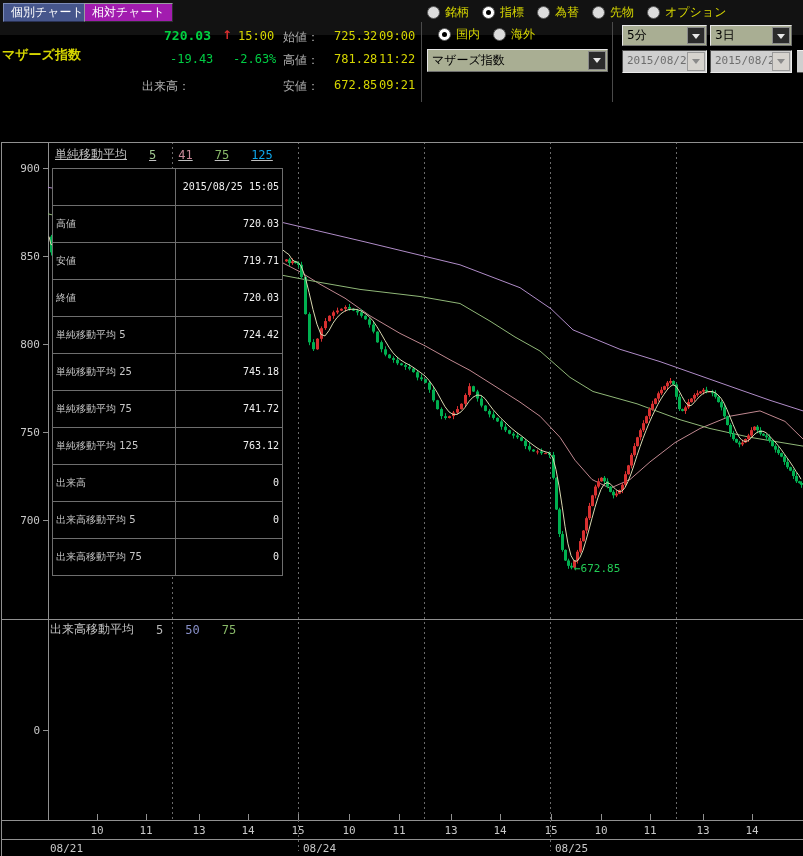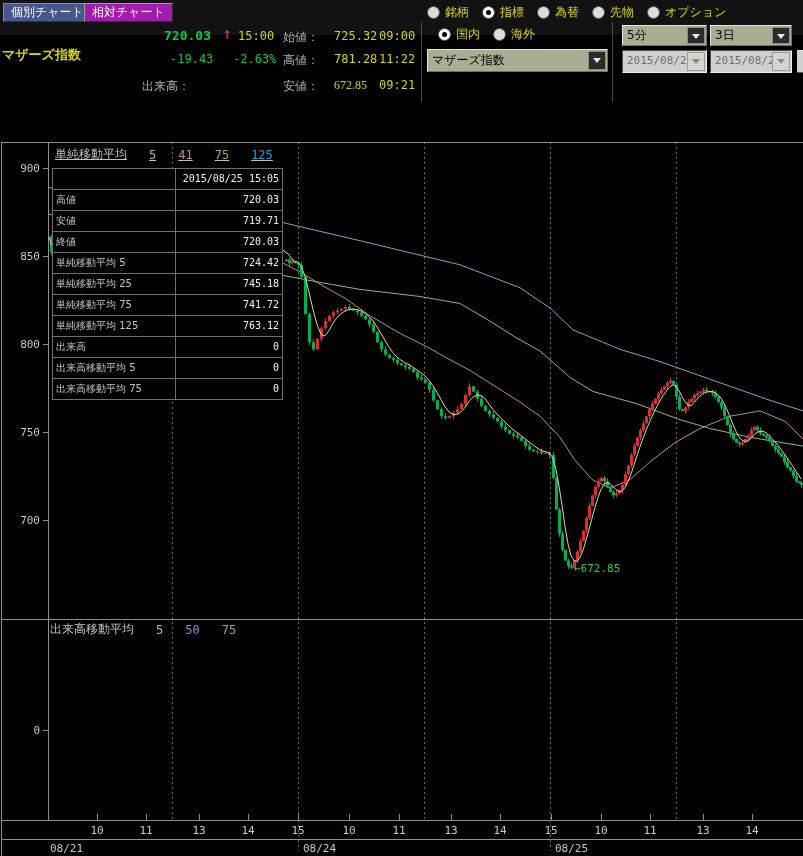--- a/index.html
+++ b/index.html
@@ -27,21 +27,21 @@
   .combo .ctext{position:absolute;left:4px;top:2px;white-space:nowrap;}
   .cbtn{position:absolute;right:1px;top:1px;bottom:1px;width:16px;background:#2b2b2b;border:1px solid #8a8a8a;}
   .cbtn::after{content:"";position:absolute;left:4px;top:6px;border-left:4px solid transparent;border-right:4px solid transparent;border-top:5px solid #e8e8e8;}
   .combo.disabled{background:#cfcfcf;color:#6e6e6e;border-color:#4f4f4f #ececec #ececec #4f4f4f;}
   .combo.disabled .cbtn{background:#d6d3ce;border:1px solid #9a9a9a;}
   .combo.disabled .cbtn::after{border-top-color:#8a8a8a;}
   .legend{position:absolute;display:flex;align-items:center;font-size:12px;color:#c0c0c0;white-space:nowrap;}
   .legend .litem{margin-left:22px;font-family:"DejaVu Sans Mono",monospace;}
   #infoTable{position:absolute;left:52px;top:168px;width:231px;border-collapse:collapse;background:#000;
      border:1px solid #dcdcdc;table-layout:fixed;}
-  #infoTable td{border:1px solid #6e6e6e;height:12px;line-height:12px;font-size:10px;padding:4px 3px;white-space:nowrap;overflow:hidden;}
+  #infoTable td{border:1px solid #6e6e6e;height:12px;line-height:12px;font-size:10px;padding:12px 3px;white-space:nowrap;overflow:hidden;}
   #infoTable td.lab{color:#c8c8c8;width:116px;}
   #infoTable td.val{color:#f0f0f0;text-align:right;font-family:"DejaVu Sans Mono",monospace;}
   svg text{font-family:"DejaVu Sans Mono",monospace;}
 </style>
 </head>
 <body>
 
 <div id="app">
 
   <div class="topstrip">
@@ -56,21 +56,21 @@
   <div class="abs qlabel" style="left:283px;top:29px;">始値：</div>
   <div class="abs yellow mono" style="left:334px;top:29px;font-size:12px;">725.32</div>
   <div class="abs yellow mono" style="left:379px;top:29px;font-size:12px;">09:00</div>
   <div class="abs green mono" style="left:170px;top:52px;font-size:12px;">-19.43</div>
   <div class="abs green mono" style="left:233px;top:52px;font-size:12px;">-2.63%</div>
   <div class="abs qlabel" style="left:283px;top:52px;">高値：</div>
   <div class="abs yellow mono" style="left:334px;top:52px;font-size:12px;">781.28</div>
   <div class="abs yellow mono" style="left:379px;top:52px;font-size:12px;">11:22</div>
   <div class="abs qlabel" style="left:142px;top:78px;">出来高：</div>
   <div class="abs qlabel" style="left:283px;top:78px;">安値：</div>
-  <div class="abs yellow mono" style="left:334px;top:78px;font-size:12px;font-family:Liberation Serif, serif;">672.85</div>
+  <div class="abs yellow mono" style="left:334px;top:78px;font-size:12px;">672.85</div>
   <div class="abs yellow mono" style="left:379px;top:78px;font-size:12px;">09:21</div>
 
   <div class="vsep" style="left:421px;top:22px;height:80px;"></div>
   <div class="vsep" style="left:612px;top:22px;height:80px;"></div>
 
   <div class="abs radio-row" style="left:427px;top:4px;" id="marketRadios">
       <span class="radio-item">
         <span class="rdot"></span>
         <span>銘柄</span>
       </span>

